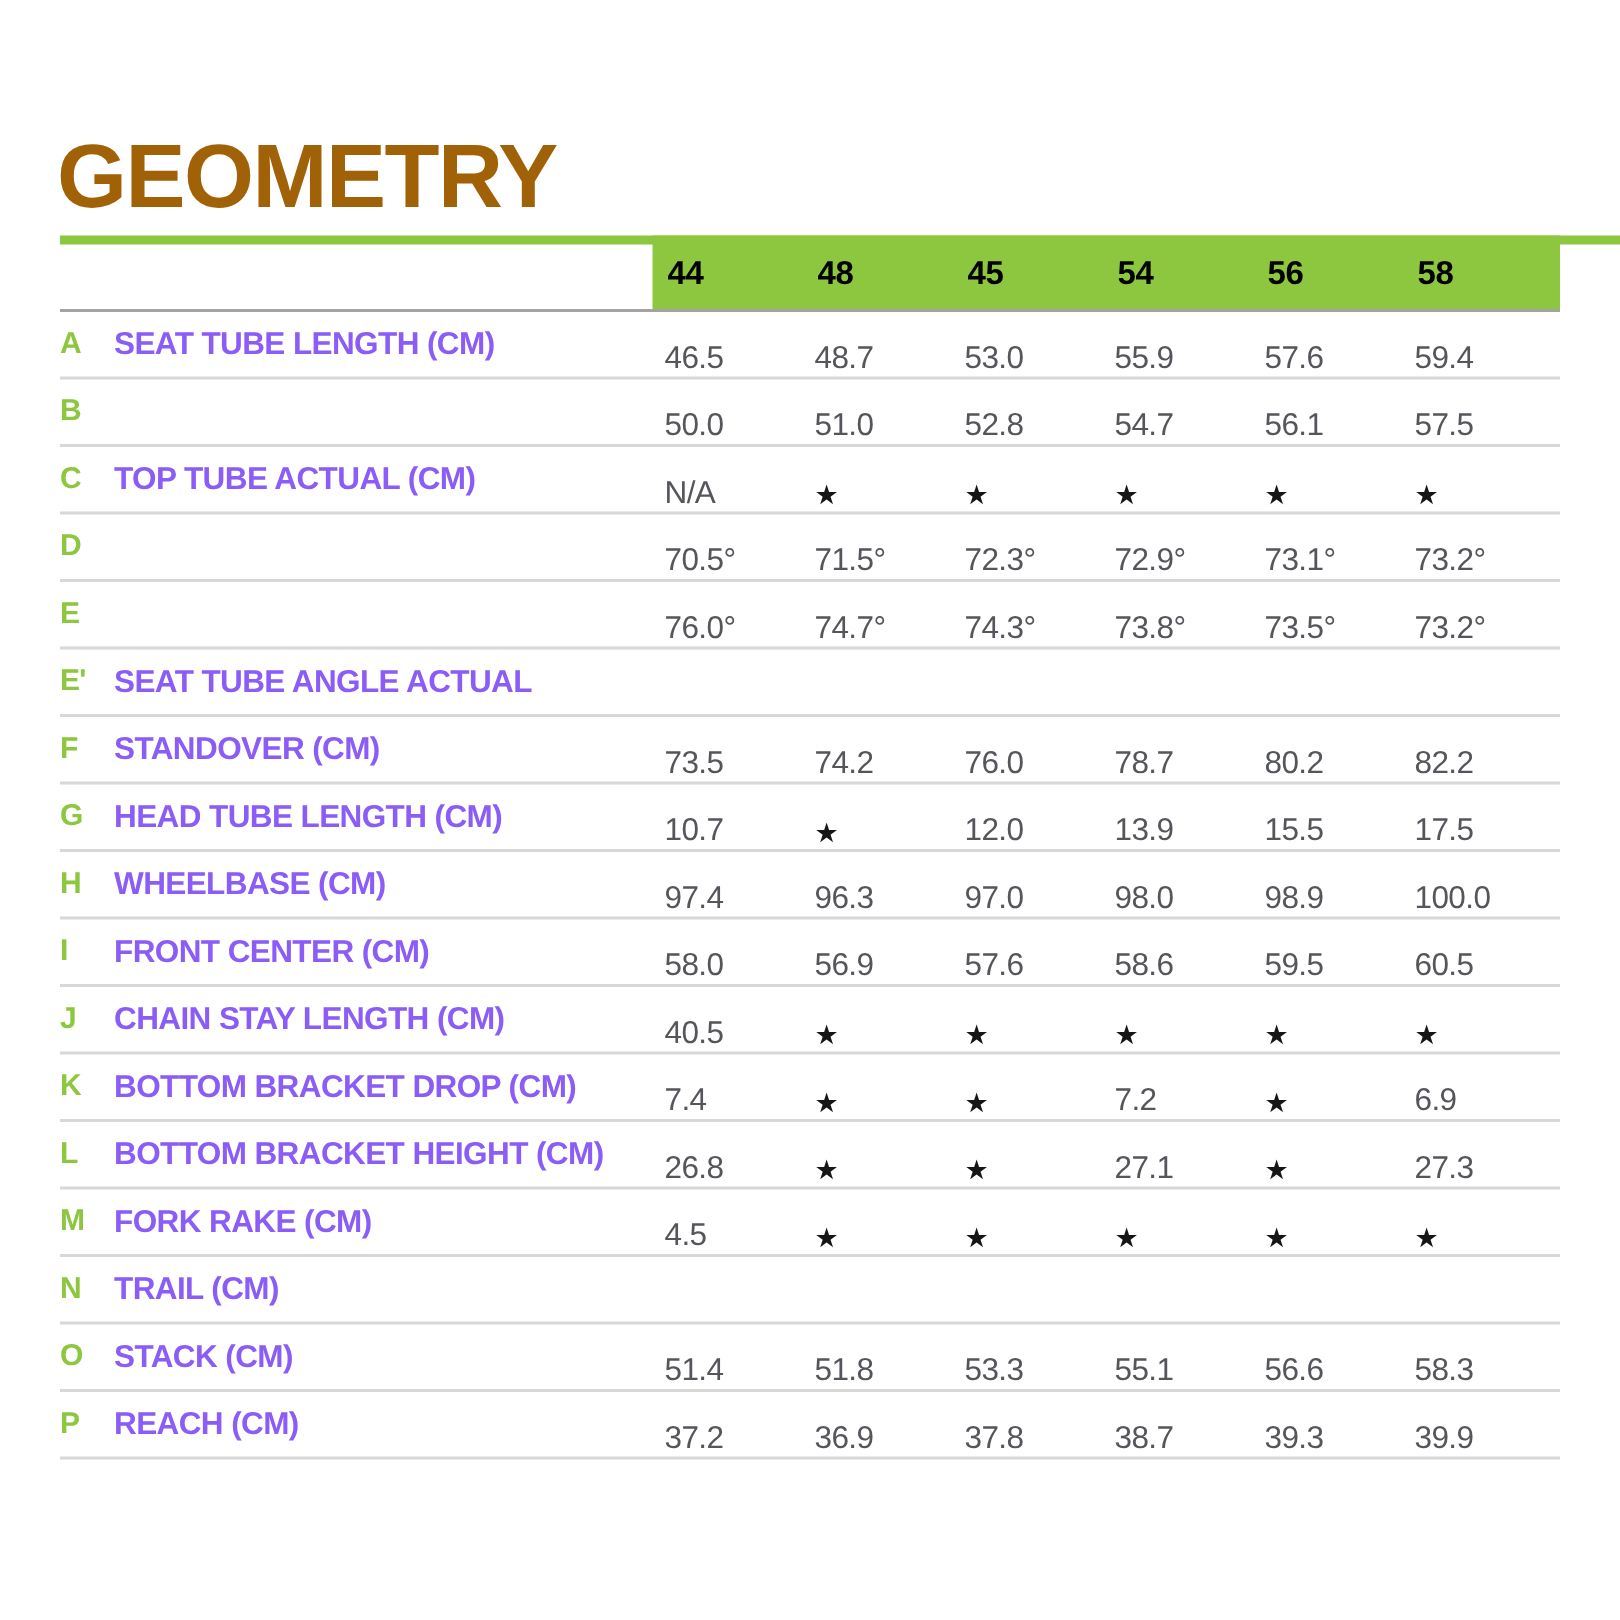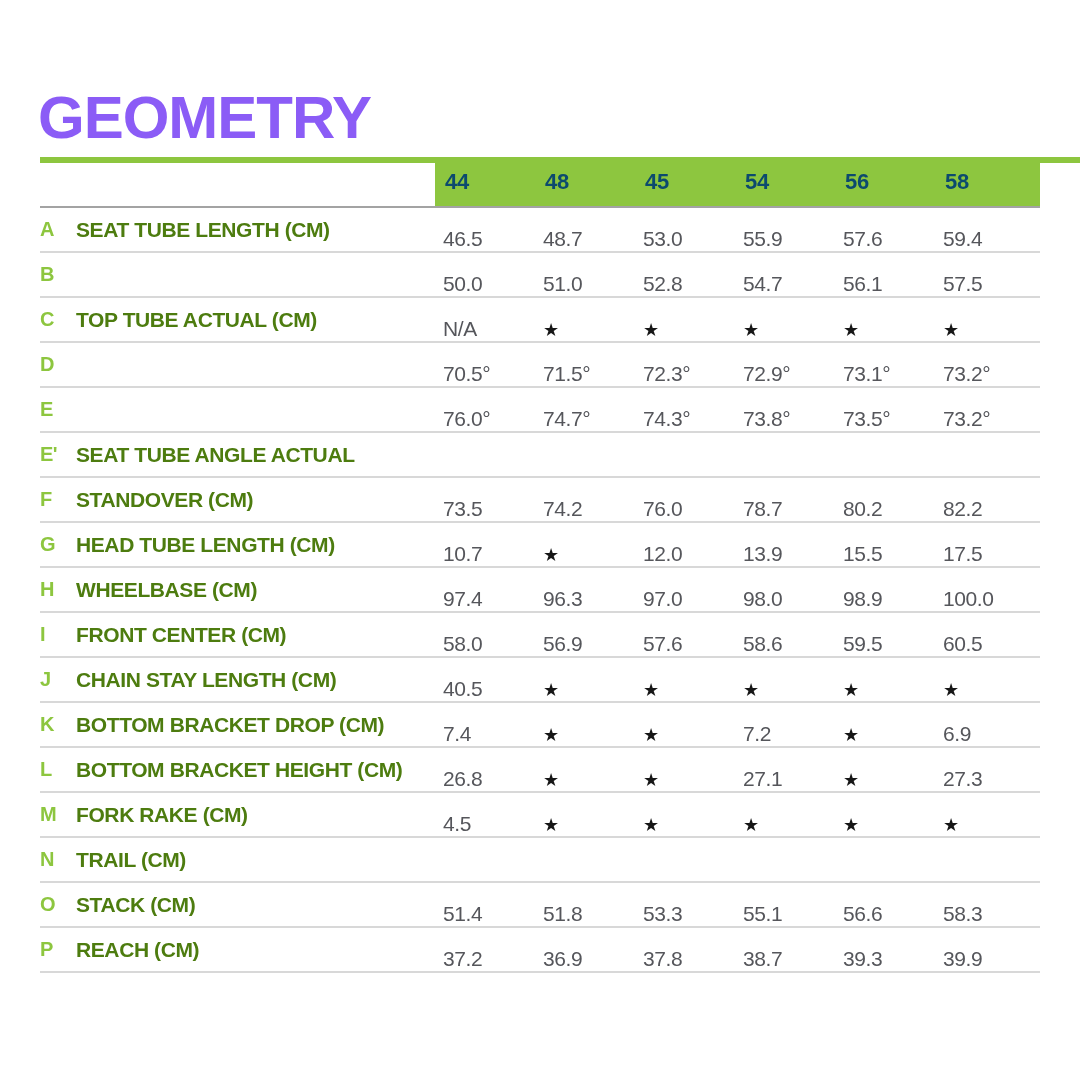--- a/index.html
+++ b/index.html
@@ -16,21 +16,21 @@
     overflow: hidden;
   }
   .page-title {
     position: absolute;
     left: 38px;
     top: 88px;
     margin: 0;
     font-size: 60px;
     font-weight: 800;
     letter-spacing: -1px;
-    color: #8b5cf6;
+    color: #a16207;
     line-height: 1;
     white-space: nowrap;
   }
   .title-rule {
     position: absolute;
     left: 40px;
     top: 157px;
     width: 1040px;
     height: 6px;
     background: #8dc63f;
@@ -45,21 +45,21 @@
     display: flex;
     align-items: center;
     padding-left: 10px;
     box-sizing: border-box;
   }
   .hcol {
     width: 100px;
     flex: 0 0 100px;
     font-size: 22px;
     font-weight: 700;
-    color: #0c4a6e;
+    color: #000000;
     letter-spacing: -0.3px;
   }
   .rows {
     position: absolute;
     left: 40px;
     top: 206px;
     width: 1000px;
     border-bottom: 2px solid #d8d8d8;
   }
   .trow {
@@ -77,21 +77,21 @@
     flex: 0 0 36px;
     width: 36px;
     font-size: 20px;
     font-weight: 700;
     color: #8dc63f;
     letter-spacing: -0.5px;
   }
   .rlabel {
     font-size: 21px;
     font-weight: 700;
-    color: #4d7c0f;
+    color: #8b5cf6;
     letter-spacing: -0.4px;
     white-space: nowrap;
   }
   .vals {
     position: absolute;
     left: 403px;
     top: 0;
     height: 100%;
     display: flex;
     align-items: flex-end;

